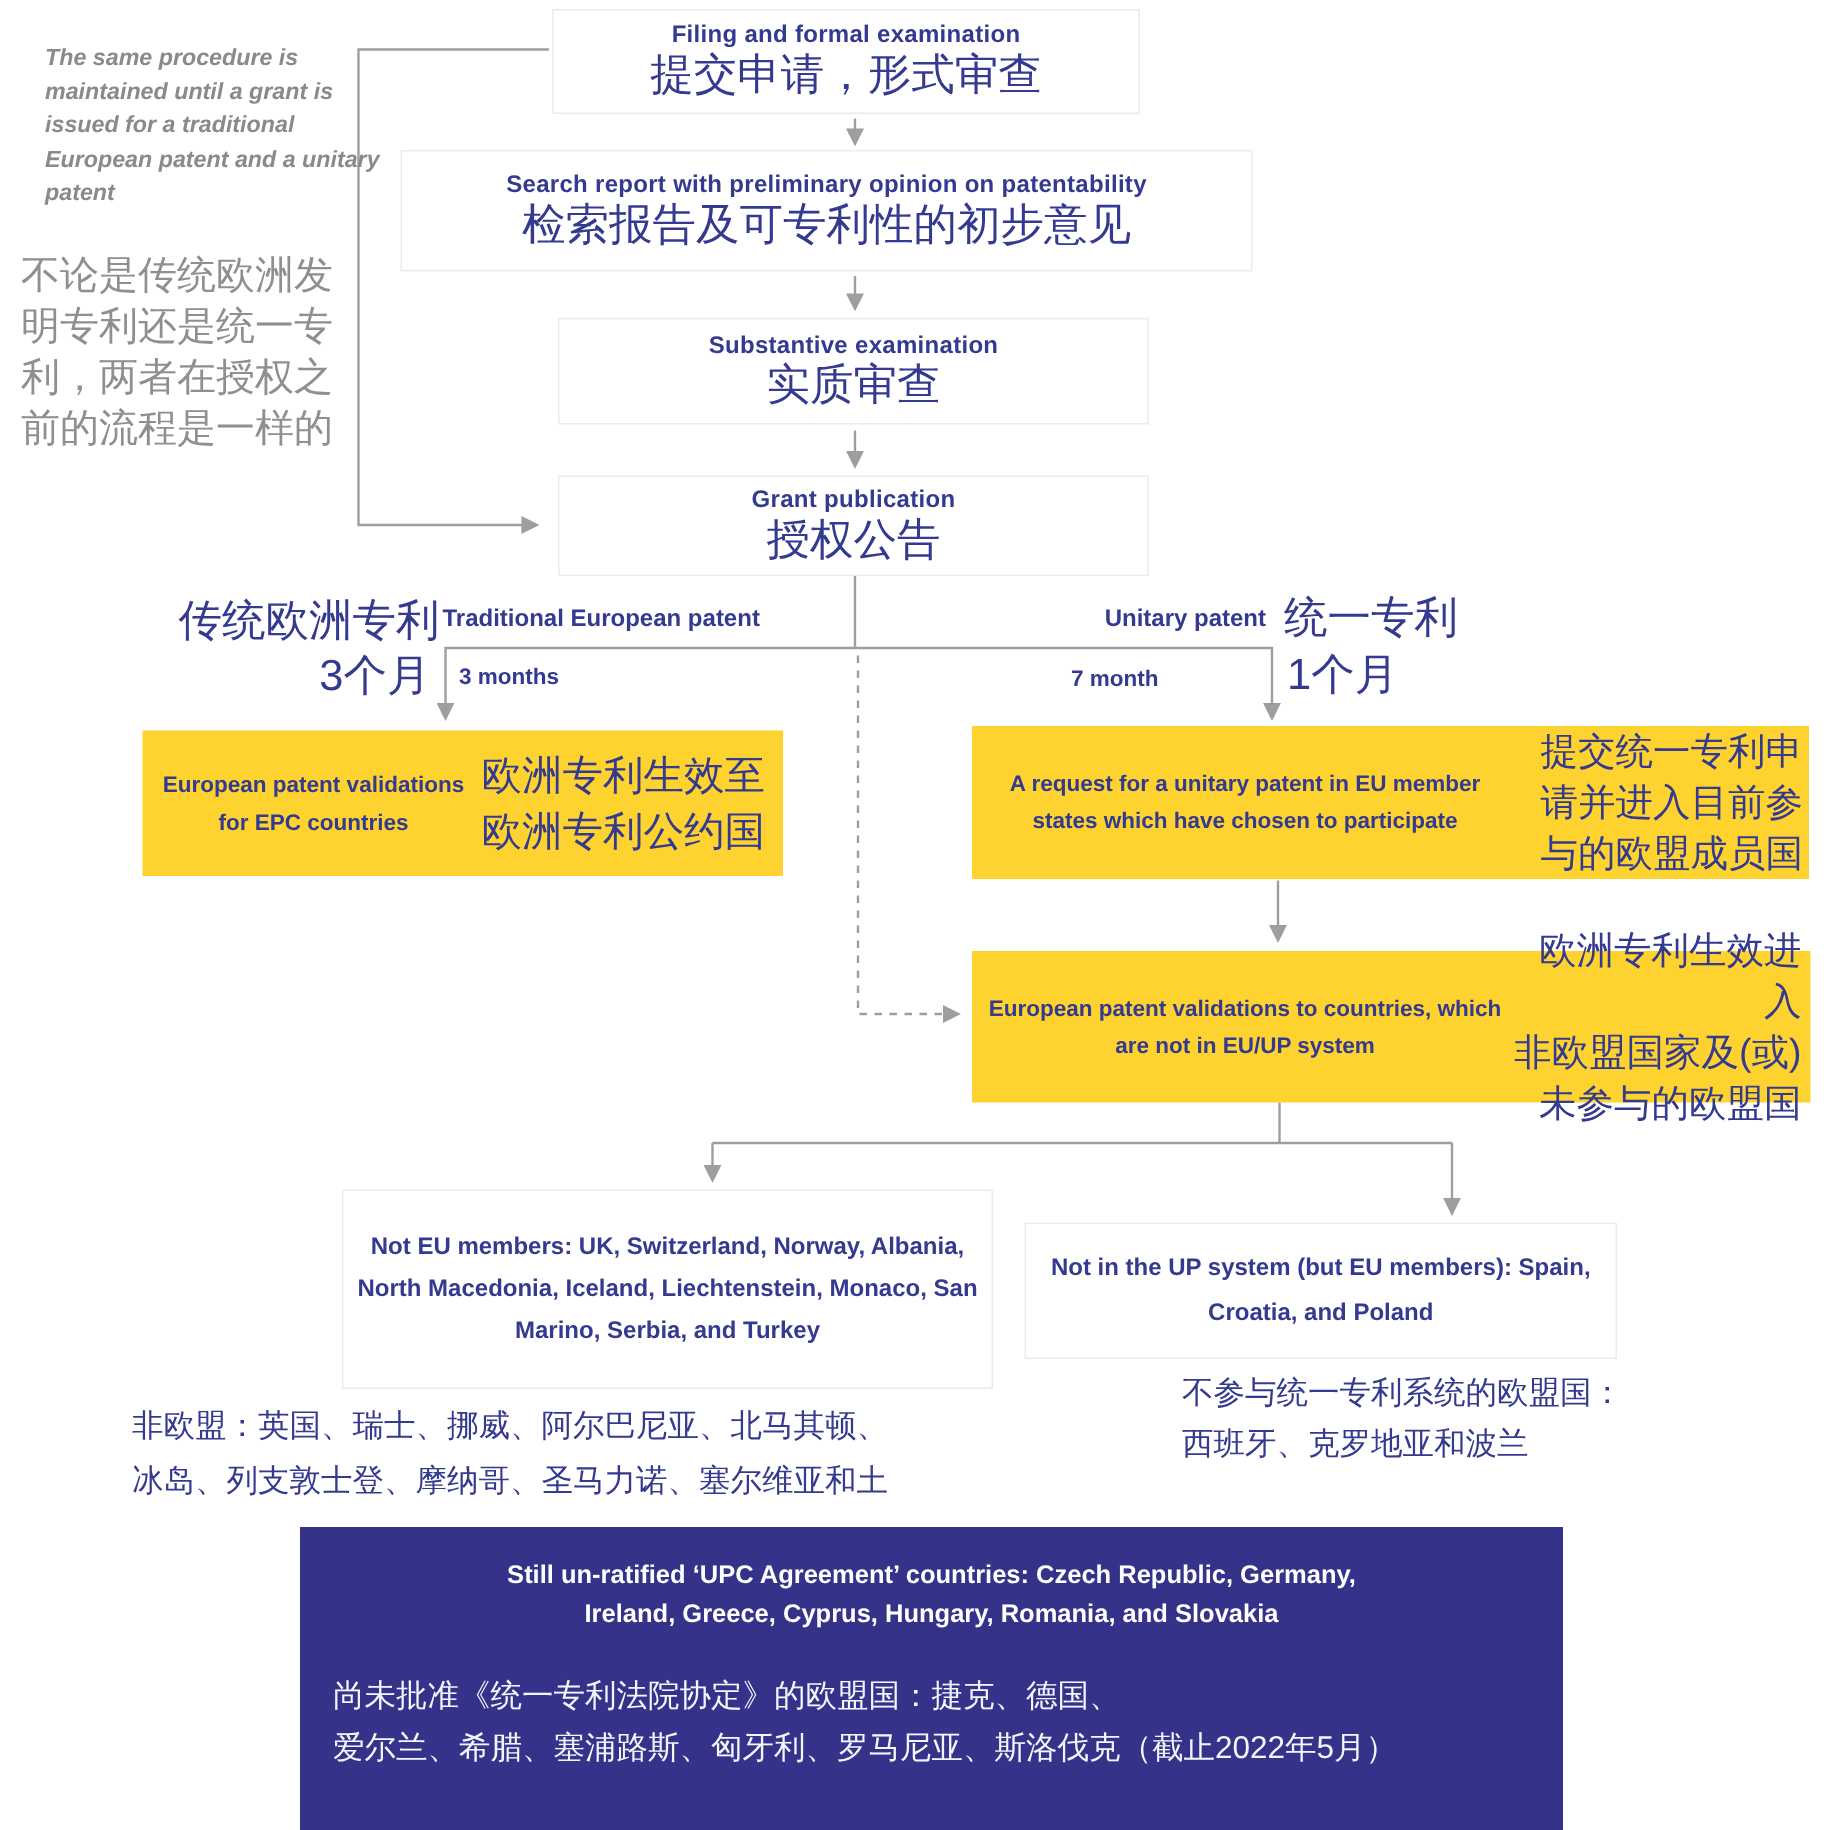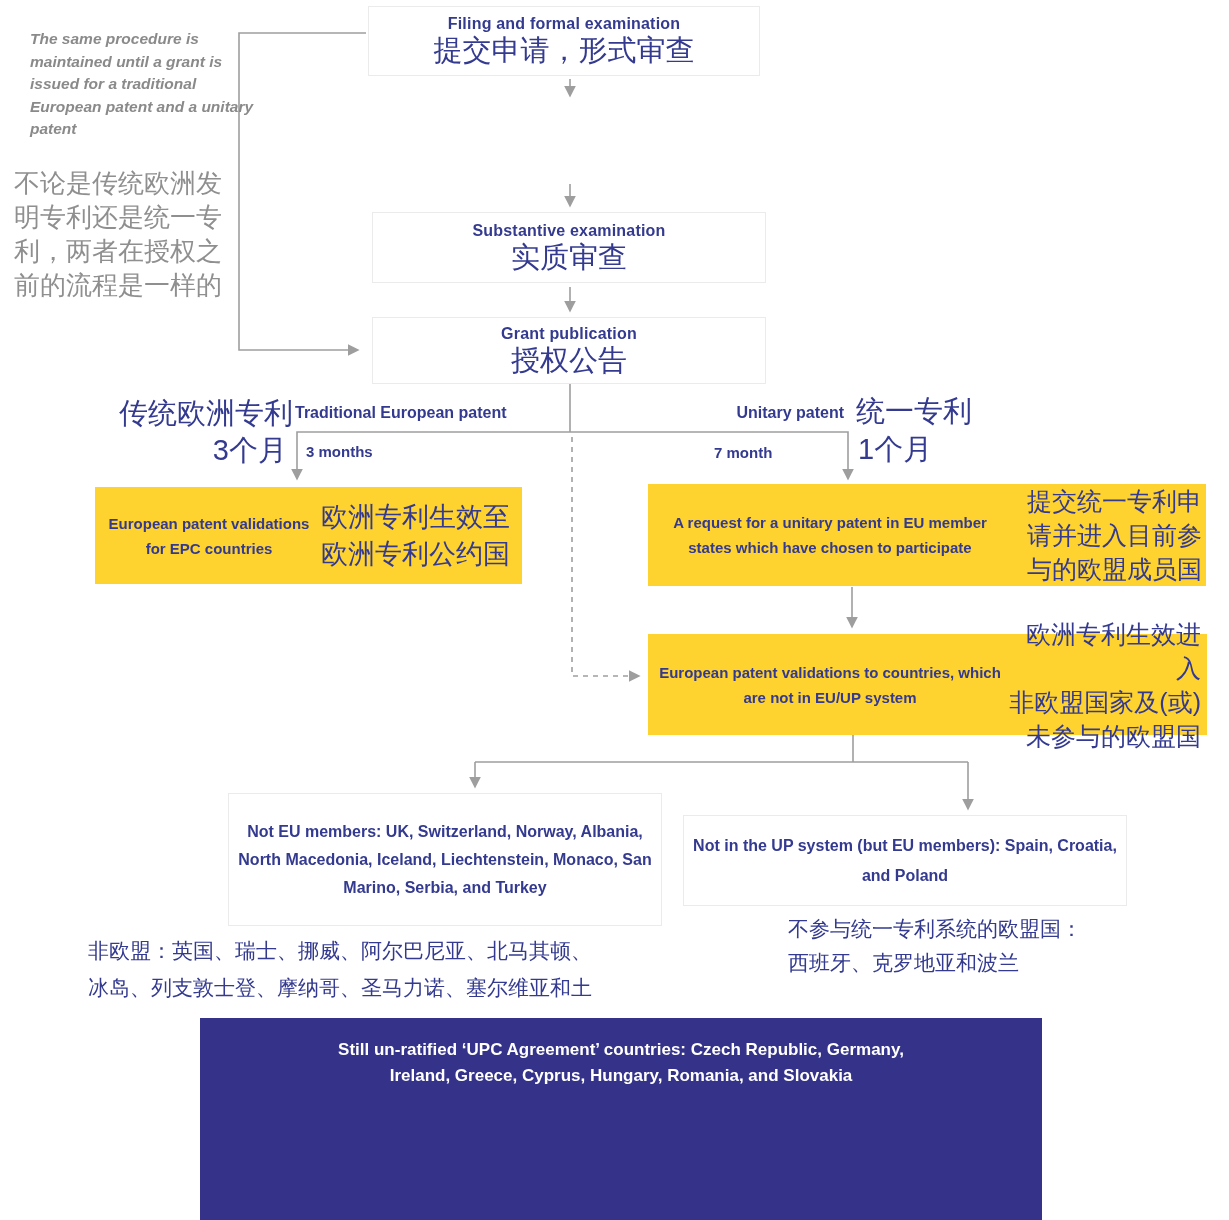--- a/index.html
+++ b/index.html
@@ -69,20 +69,24 @@
   </svg>
 
   <div class="abs note-en" style="left:18px;top:28px;width:224px;">The same procedure is maintained until a grant is issued for a traditional European patent and a unitary patent</div>
   <div class="abs note-zh" style="left:14px;top:166px;width:232px;">不论是传统欧洲发明专利还是统一专利，两者在授权之前的流程是一样的</div>
 
   <div class="abs wbox" style="left:368px;top:6px;width:392px;height:70px;">
     <div class="box-en">Filing and formal examination</div>
     <div class="box-zh">提交申请，形式审查</div>
   </div>
 
+  <div class="abs wbox" style="left:267px;top:100px;width:568px;height:81px;">
+    <div class="box-en">Search report with preliminary opinion on patentability</div>
+    <div class="box-zh">检索报告及可专利性的初步意见</div>
+  </div>
 
   <div class="abs wbox" style="left:372px;top:212px;width:394px;height:71px;">
     <div class="box-en">Substantive examination</div>
     <div class="box-zh">实质审查</div>
   </div>
 
   <div class="abs wbox" style="left:372px;top:317px;width:394px;height:67px;">
     <div class="box-en">Grant publication</div>
     <div class="box-zh">授权公告</div>
   </div>
@@ -114,28 +118,30 @@
     <div class="y-en" style="width:348px;padding-left:8px;">European patent validations to countries, which are not in EU/UP system</div>
     <div class="y-zh preline" style="flex:1;text-align:right;padding-right:6px;">欧洲专利生效进入
 非欧盟国家及(或)
 未参与的欧盟国</div>
   </div>
 
   <div class="abs cbox" style="left:228px;top:793px;width:434px;height:133px;padding:0 8px;">
     <div class="c-en">Not EU members: UK, Switzerland, Norway, Albania, North Macedonia, Iceland, Liechtenstein, Monaco, San Marino, Serbia, and Turkey</div>
   </div>
 
-  <div class="abs cbox" style="left:683px;top:815px;width:444px;height:91px;padding:0 8px;justify-content:flex-end;">
+  <div class="abs cbox" style="left:683px;top:815px;width:395px;height:91px;padding:0 8px;justify-content:flex-end;">
     <div class="c-en" style="line-height:30px;">Not in the UP system (but EU members): Spain, Croatia, and Poland</div>
   </div>
 
   <div class="abs ann-zh preline" style="left:88px;top:932px;width:630px;line-height:37px;">非欧盟：英国、瑞士、挪威、阿尔巴尼亚、北马其顿、
 冰岛、列支敦士登、摩纳哥、圣马力诺、塞尔维亚和土</div>
 
   <div class="abs ann-zh preline" style="left:788px;top:912px;width:420px;line-height:34px;">不参与统一专利系统的欧盟国：
 西班牙、克罗地亚和波兰</div>
 
   <div class="abs footer" style="left:200px;top:1018px;width:842px;height:218px;padding-top:19px;">
     <div class="f-en preline" style="margin:0 auto;width:800px;">Still un-ratified ‘UPC Agreement’ countries: Czech Republic, Germany,
 Ireland, Greece, Cyprus, Hungary, Romania, and Slovakia</div>
+    <div class="f-zh preline" style="margin:24px 0 0 22px;width:790px;">尚未批准《统一专利法院协定》的欧盟国：捷克、德国、
+爱尔兰、希腊、塞浦路斯、匈牙利、罗马尼亚、斯洛伐克（截止2022年5月）</div>
   </div>
 
 </div>
 
 </body></html>

